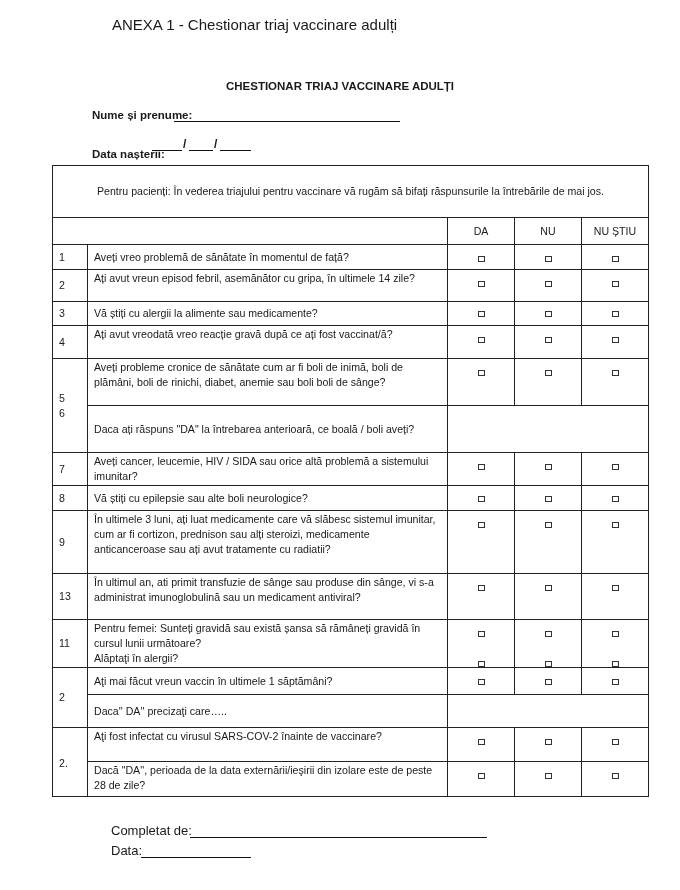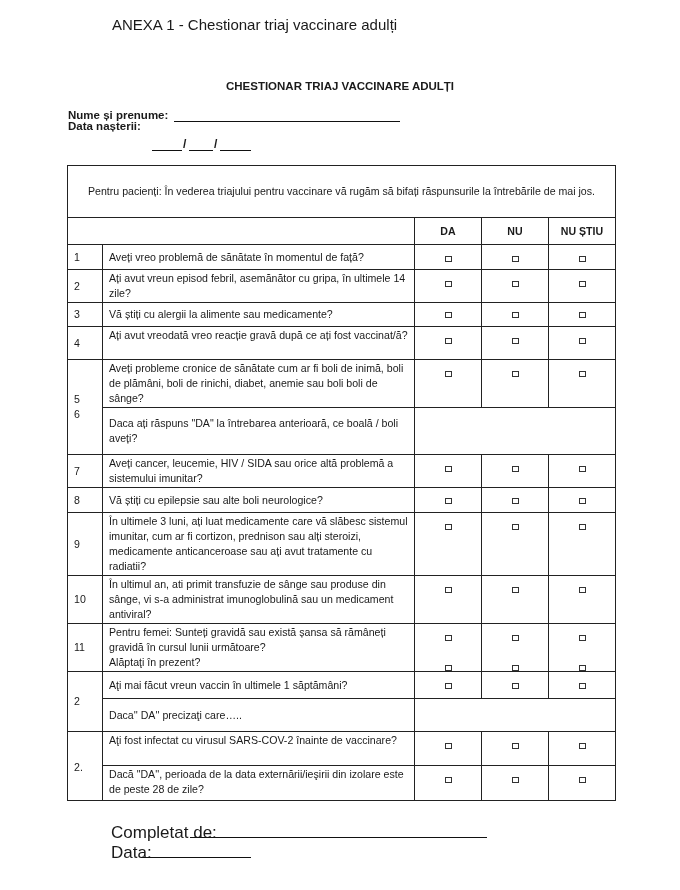--- a/index.html
+++ b/index.html
@@ -1,47 +1,47 @@
 <!DOCTYPE html>
 <html><head>
 <meta charset="utf-8">
 <style>
   html, body { margin:0; padding:0; background:#ffffff; }
   body { width:680px; height:890px; position:relative; overflow:hidden;
          font-family:"Liberation Sans", sans-serif; color:#1a1a1a; }
   .abs { position:absolute; }
   .annex { left:112px; top:16px; font-size:15px; }
   .doc-title { left:0; width:680px; top:80px; text-align:center; font-size:11.5px; font-weight:bold; }
-  .field-label { font-size:11.5px; font-weight:bold; }
+  .field-label { font-size:11.5px; font-weight:bold;margin-left:24px; }
   .uline { position:absolute; border-bottom:1px solid #111; height:0; }
   .slash { font-size:12px; font-weight:bold; }
 
-  table.q { position:absolute; left:67px; top:165px; width:549px; border-collapse:collapse;
+  table.q { position:absolute; left:52px; top:165px; width:597px; border-collapse:collapse;
             font-size:10.6px; line-height:15px; }
   table.q td { border:1.2px solid #222; padding:0; vertical-align:top; }
   td.intro { text-align:center; vertical-align:middle !important; padding:10px 12px !important; height:31px; }
-  td.colh { text-align:center; font-weight:bold; vertical-align:middle !important; height:26px; }
+  td.colh { text-align:center; font-weight:normal; vertical-align:middle !important; height:26px; }
   td.num { width:28px; padding-left:6px !important; vertical-align:middle !important; }
   td.qt { padding:1px 6px 1px 6px !important; }
   td.cb { width:66px; text-align:center; padding-top:6px !important; }
   td.cbm { width:66px; text-align:center; vertical-align:middle !important; }
   .box { display:inline-block; width:5px; height:4px; border:1px solid #333; vertical-align:middle; }
   .box.lower { margin-top:20px; }
-  .foot { font-size:17px; }
+  .foot { font-size:13px; }
 </style>
 </head>
 <body>
 
 <div class="abs annex">ANEXA  1 - Chestionar triaj vaccinare adulți</div>
 <div class="abs doc-title">CHESTIONAR TRIAJ VACCINARE ADULȚI</div>
 
 <div class="abs field-label" style="left:68px;top:109px;">Nume și prenume:</div>
 <div class="uline" style="left:174px;top:121px;width:226px;"></div>
 
-<div class="abs field-label" style="left:68px;top:120px;">Data nașterii:</div>
+<div class="abs field-label" style="left:68px;top:148px;">Data nașterii:</div>
 <div class="uline" style="left:152px;top:150px;width:30px;"></div>
 <span class="abs slash" style="left:183px;top:137px;">/</span>
 <div class="uline" style="left:189px;top:150px;width:24px;"></div>
 <span class="abs slash" style="left:214px;top:137px;">/</span>
 <div class="uline" style="left:220px;top:150px;width:31px;"></div>
 
 <table class="q">
   <tbody>
       <tr>
     <td class="intro" colspan="5">Pentru pacienți:  În vederea triajului pentru vaccinare vă rugăm să bifați răspunsurile la întrebările de mai jos.</td>
@@ -116,32 +116,32 @@
 
   <tr style="height:63px;">
     <td class="num">9</td>
     <td class="qt">În ultimele 3 luni, ați luat medicamente care vă slăbesc sistemul imunitar, cum ar fi cortizon, prednison sau alți steroizi, medicamente anticanceroase sau ați avut tratamente cu radiatii?</td>
     <td class="cb" style="padding-top:3px;"><span class="box"></span></td>
     <td class="cb" style="padding-top:3px;"><span class="box"></span></td>
     <td class="cb" style="padding-top:3px;"><span class="box"></span></td>
   </tr>
 
   <tr style="height:46px;">
-    <td class="num">10</td>
+    <td class="num">13</td>
     <td class="qt">În ultimul an, ati primit transfuzie de sânge sau produse din sânge, vi s-a administrat imunoglobulină sau un medicament antiviral?</td>
     <td class="cb" style="padding-top:4px;"><span class="box"></span></td>
     <td class="cb" style="padding-top:4px;"><span class="box"></span></td>
     <td class="cb" style="padding-top:4px;"><span class="box"></span></td>
   </tr>
 
   <tr style="height:48px;">
     <td class="num">11</td>
     <td class="qt">
       <div>Pentru femei: Sunteți gravidă sau există șansa să rămâneți gravidă în cursul lunii următoare?</div>
-      <div>Alăptaţi în prezent?</div>
+      <div>Alăptaţi în alergii?</div>
     </td>
     <td class="cb" style="padding-top:2px;">
       <span class="box"></span><br>
       <span class="box lower"></span>
     </td>
     <td class="cb" style="padding-top:2px;">
       <span class="box"></span><br>
       <span class="box lower"></span>
     </td>
     <td class="cb" style="padding-top:2px;">

